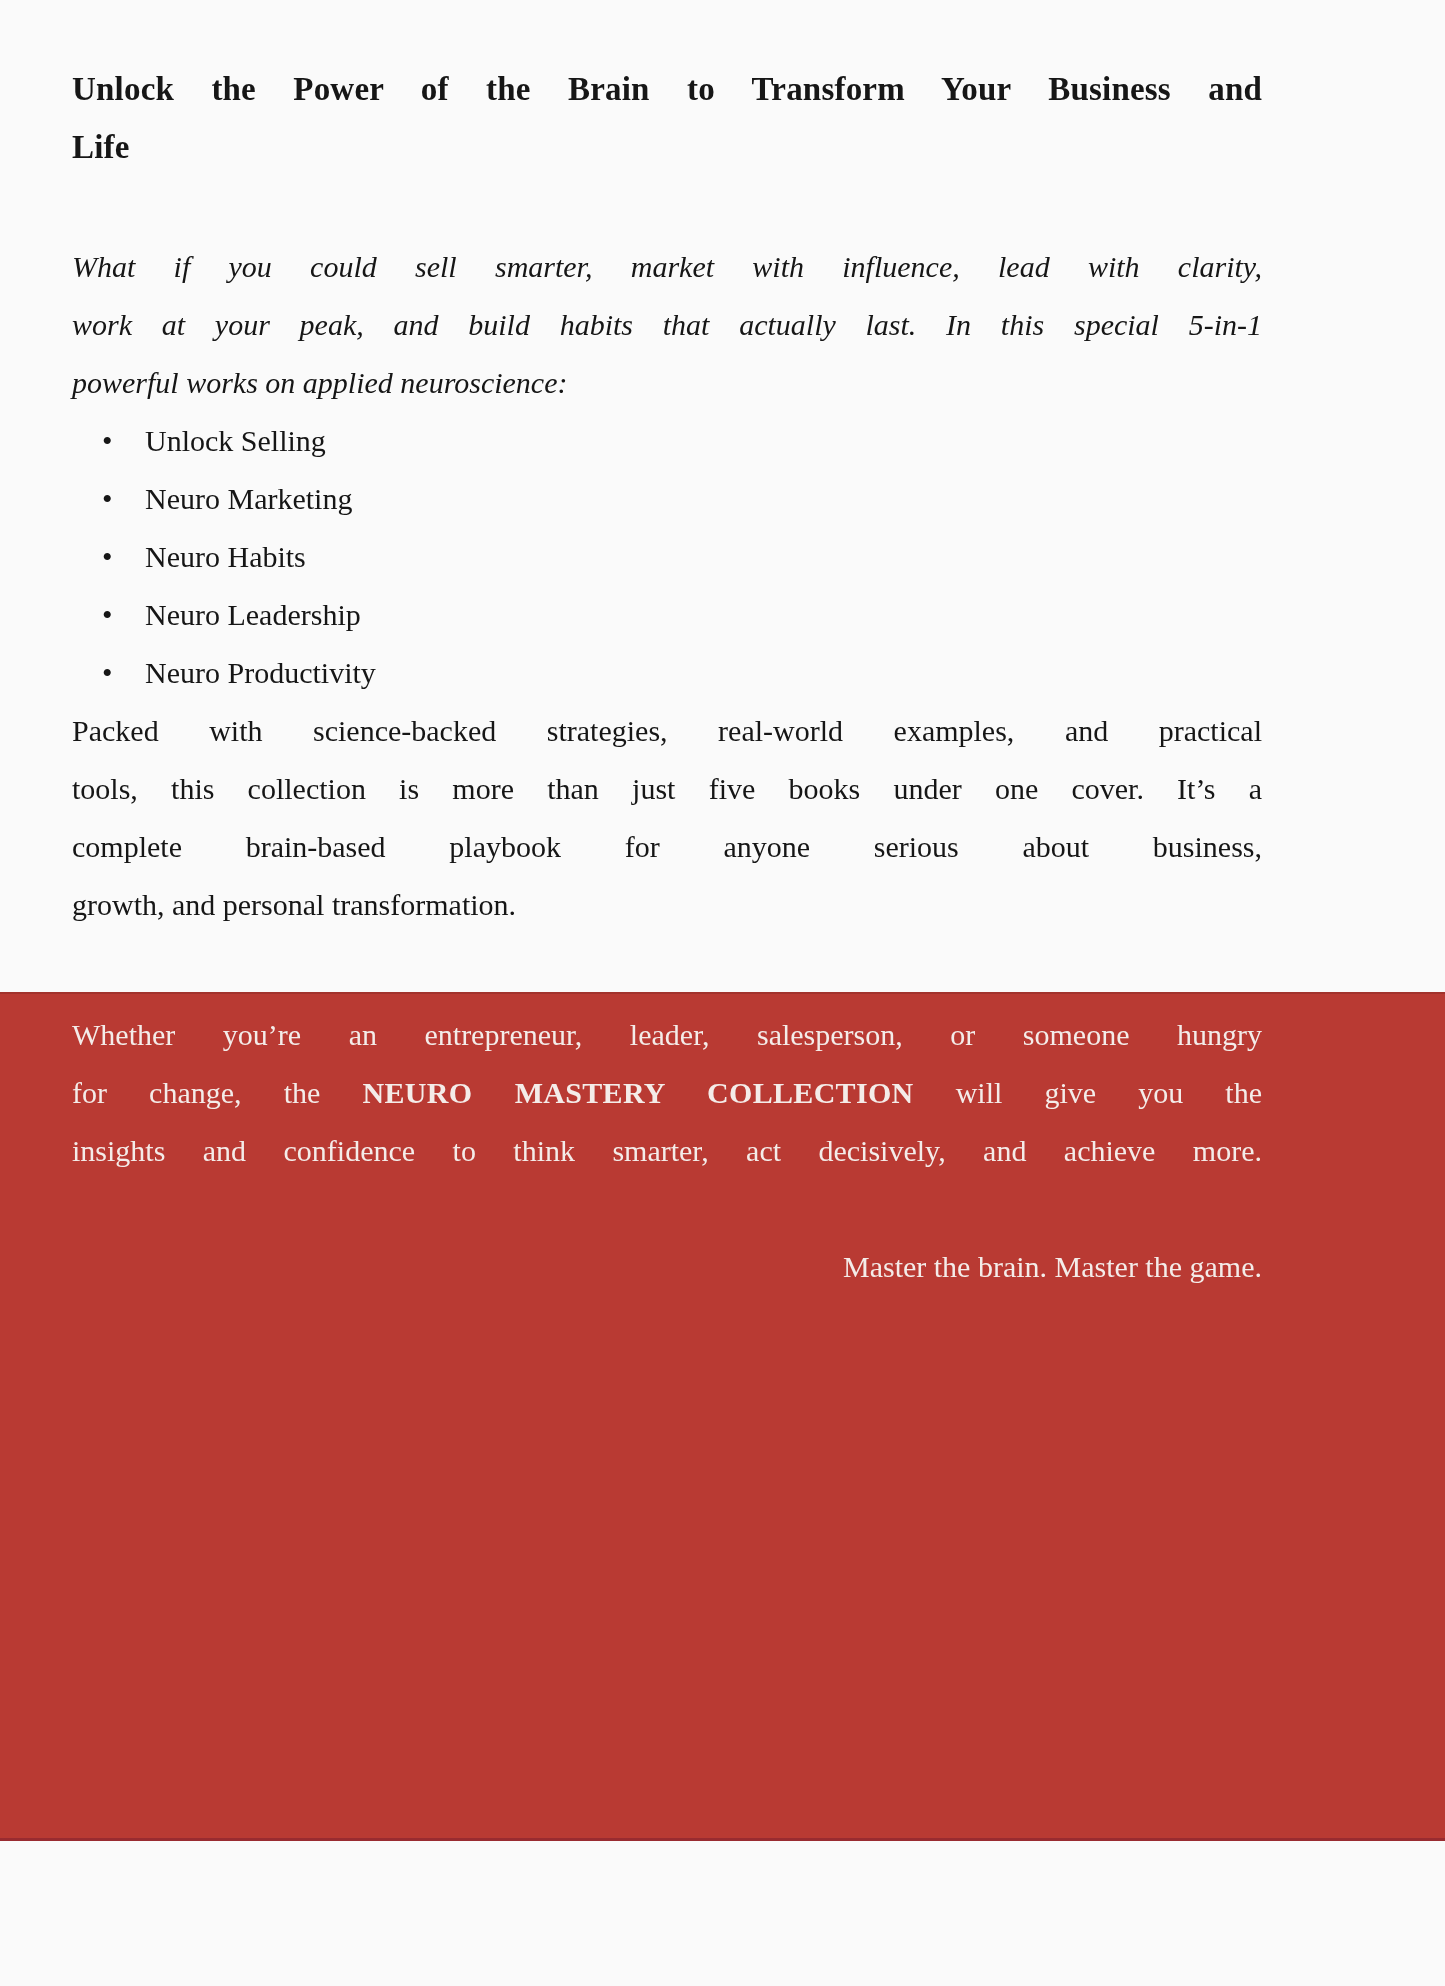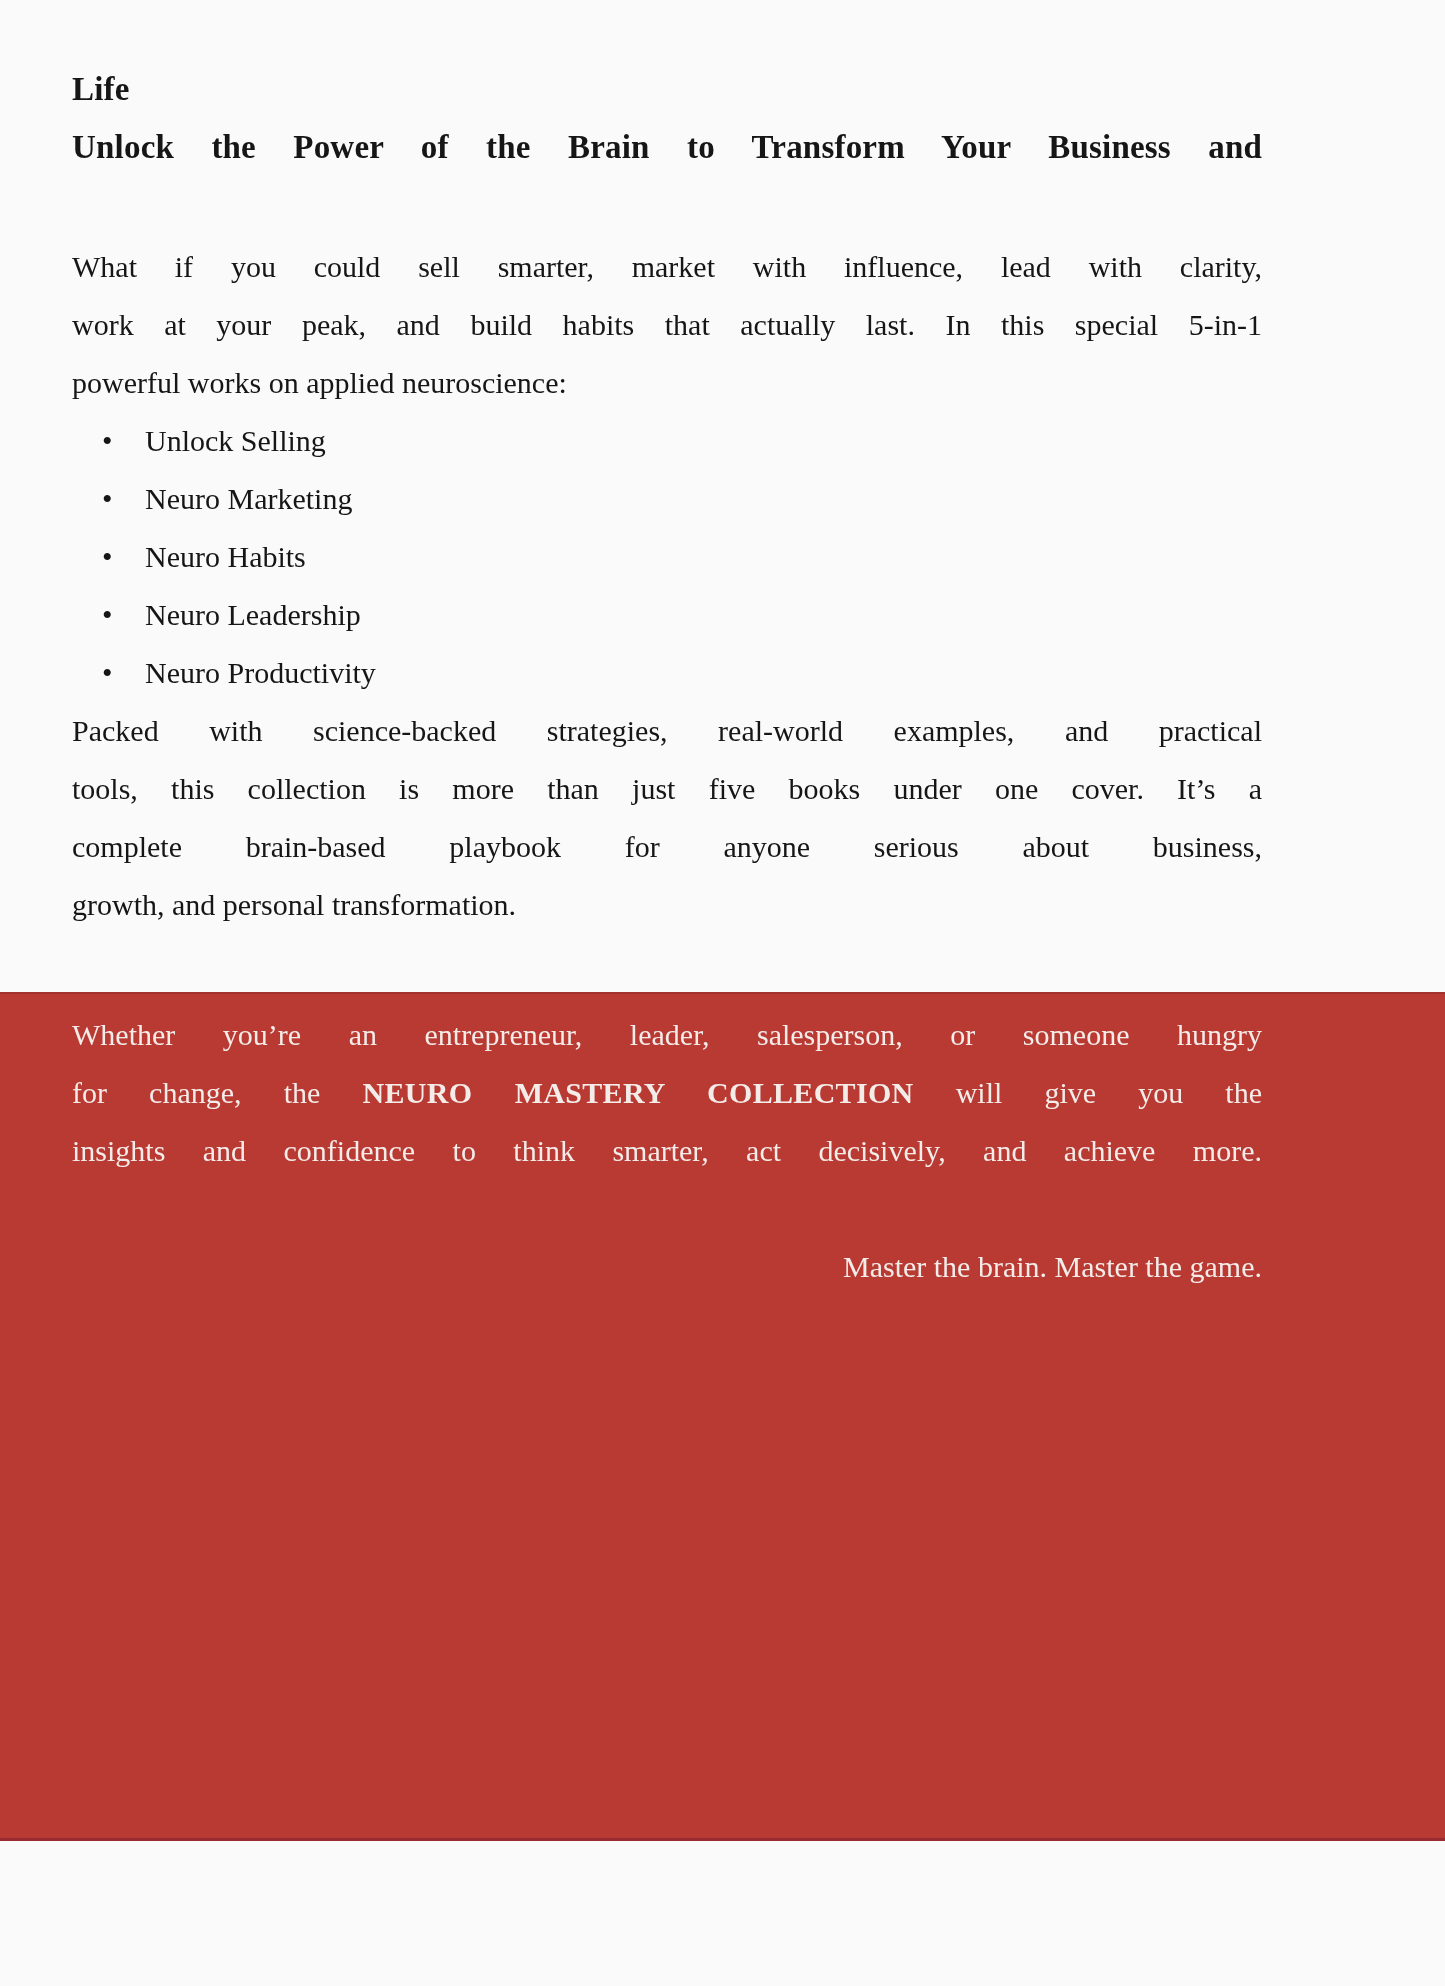--- a/index.html
+++ b/index.html
@@ -33,21 +33,21 @@
   .jl {
     text-align: justify;
     text-align-last: justify;
   }
   .heading .line {
     font-size: 33px;
     font-weight: bold;
     letter-spacing: 0.2px;
   }
   .para { margin: 0; }
-  .intro { margin-top: 62px; }
+  .intro { margin-top: 62px; font-style: italic; }
   .book-list {
     list-style: none;
   }
   .book-list li {
     position: relative;
     line-height: 58px;
     font-size: 30px;
     padding-left: 73px;
   }
   .book-list li::before {
@@ -75,22 +75,22 @@
   }
 </style>
 </head>
 <body>
 
 <div class="page">
 
   <div class="top-section">
 
     <div class="heading">
+      <span class="line jl">Unlock the Power of the Brain to Transform Your Business and</span>
       <span class="line">Life</span>
-      <span class="line jl">Unlock the Power of the Brain to Transform Your Business and</span>
     </div>
 
     <div class="para intro">
       <span class="line jl">What if you could sell smarter, market with influence, lead with clarity,</span>
       <span class="line jl">work at your peak, and build habits that actually last. In this special 5-in-1</span>
       <span class="line">powerful works on applied neuroscience:</span>
     </div>
 
     <ul class="book-list">
       <li><span>Unlock Selling</span></li>

